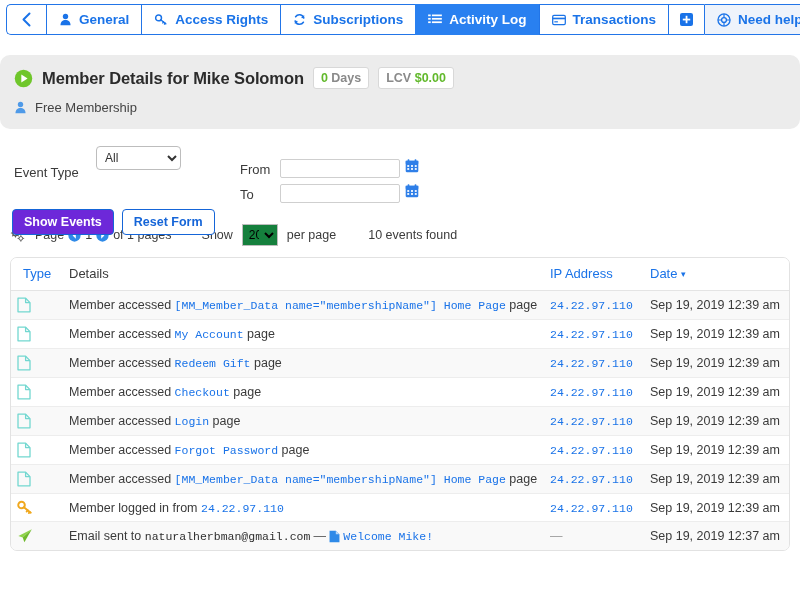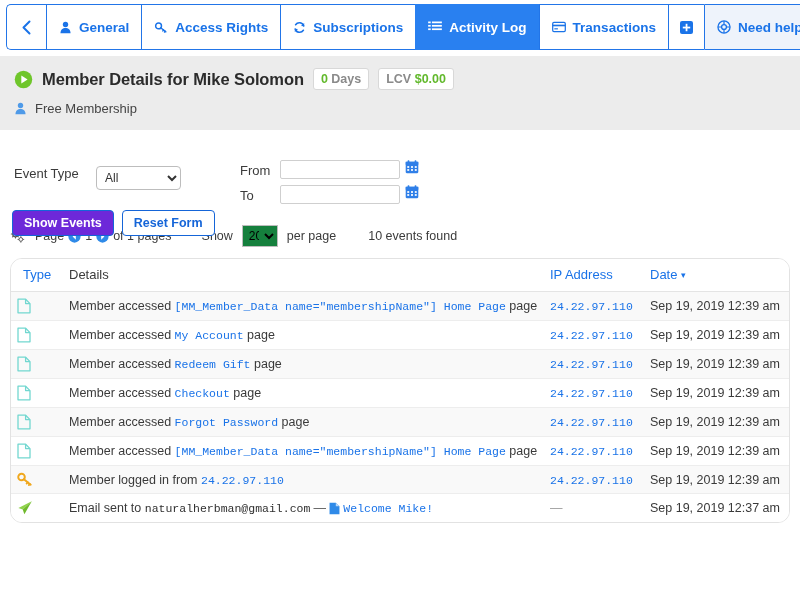--- a/index.html
+++ b/index.html
@@ -9,21 +9,21 @@
     background: #ffffff;
     font-family: "Liberation Sans", sans-serif;
     color: #333333;
     overflow: hidden;
   }
 
   
   .tabbar {
     display: flex;
     align-items: stretch;
-    height: 46px;
+    height: 31px;
     margin: 4px 6px 0 6px;
     gap: 0;
   }
   .tab {
     display: flex;
     align-items: center;
     justify-content: center;
     gap: 7px;
     border: 1px solid #2275e8;
     background: #ffffff;
@@ -47,21 +47,22 @@
     background: #eef3fb;
   }
   .tab.plus { padding: 0 11px; }
   .tabicon { display: inline-flex; align-items: center; }
   .tabicon svg { display: block; }
 
   
   .memberband {
     background: #ececec;
     padding: 12px 14px 14px 14px;
-    margin-top: 6px;
+    margin-top: 20px;
+    border-radius: 10px;
   }
   .mhrow1 {
     display: flex;
     align-items: center;
     gap: 9px;
   }
   .playicon { flex: 0 0 auto; display:flex; }
   .mtitle {
     font-size: 16.5px;
     font-weight: bold;
@@ -98,21 +99,21 @@
     position: absolute;
     font-size: 13px;
     color: #3b3b3b;
     text-align: right;
   }
   .lbl-eventtype { left: 14px; top: 36px; }
   .lbl-from { left: 240px; top: 33px; }
   .lbl-to { left: 240px; top: 58px; }
   select.sel {
     position: absolute;
-    left: 96px; top: 36px;
+    left: 96px; top: 17px;
     width: 85px; height: 24px;
     font-family: "Liberation Sans", sans-serif;
     font-size: 12px;
     color: #333;
     border: 1px solid #bdbdbd;
     border-radius: 4px;
     background: #fff;
     padding: 0 4px;
   }
   .dateinput {
@@ -180,21 +181,21 @@
     border-radius: 0;
     background: #15803d;
     padding: 0 2px;
     margin: 0 5px;
   }
 
   
   .tblwrap {
     margin: 8px 10px 0 10px;
     border: 1px solid #e2e2e2;
-    border-radius: 12px;
+    border-radius: 7px;
     overflow: hidden;
   }
   table.log {
     width: 100%;
     border-collapse: collapse;
     font-size: 12.5px;
   }
   table.log thead th {
     text-align: left;
     font-weight: normal;
@@ -495,20 +496,31 @@
           <td class="c-ip"><span class="mono blue">24.22.97.110</span></td>
           <td class="c-date">Sep 19, 2019 12:39 am</td>
         </tr>
         <tr>
           <td class="c-type"><span class="rowicon">
               <svg width="14" height="16" viewBox="0 0 14 16">
                 <path d="M1 1.2 L8.6 1.2 L13 5.6 L13 14.8 L1 14.8 Z" fill="none" stroke="#72d7d0" stroke-width="1.3" stroke-linejoin="round"></path>
                 <path d="M8.6 1.2 L8.6 5.6 L13 5.6" fill="none" stroke="#72d7d0" stroke-width="1.3" stroke-linejoin="round"></path>
               </svg>
             </span></td>
+          <td class="c-details"><span>Member accessed </span><span class="mono blue">Login</span><span> page</span></td>
+          <td class="c-ip"><span class="mono blue">24.22.97.110</span></td>
+          <td class="c-date">Sep 19, 2019 12:39 am</td>
+        </tr>
+        <tr>
+          <td class="c-type"><span class="rowicon">
+              <svg width="14" height="16" viewBox="0 0 14 16">
+                <path d="M1 1.2 L8.6 1.2 L13 5.6 L13 14.8 L1 14.8 Z" fill="none" stroke="#72d7d0" stroke-width="1.3" stroke-linejoin="round"></path>
+                <path d="M8.6 1.2 L8.6 5.6 L13 5.6" fill="none" stroke="#72d7d0" stroke-width="1.3" stroke-linejoin="round"></path>
+              </svg>
+            </span></td>
           <td class="c-details"><span>Member accessed </span><span class="mono blue">Forgot Password</span><span> page</span></td>
           <td class="c-ip"><span class="mono blue">24.22.97.110</span></td>
           <td class="c-date">Sep 19, 2019 12:39 am</td>
         </tr>
         <tr>
           <td class="c-type"><span class="rowicon">
               <svg width="14" height="16" viewBox="0 0 14 16">
                 <path d="M1 1.2 L8.6 1.2 L13 5.6 L13 14.8 L1 14.8 Z" fill="none" stroke="#72d7d0" stroke-width="1.3" stroke-linejoin="round"></path>
                 <path d="M8.6 1.2 L8.6 5.6 L13 5.6" fill="none" stroke="#72d7d0" stroke-width="1.3" stroke-linejoin="round"></path>
               </svg>

